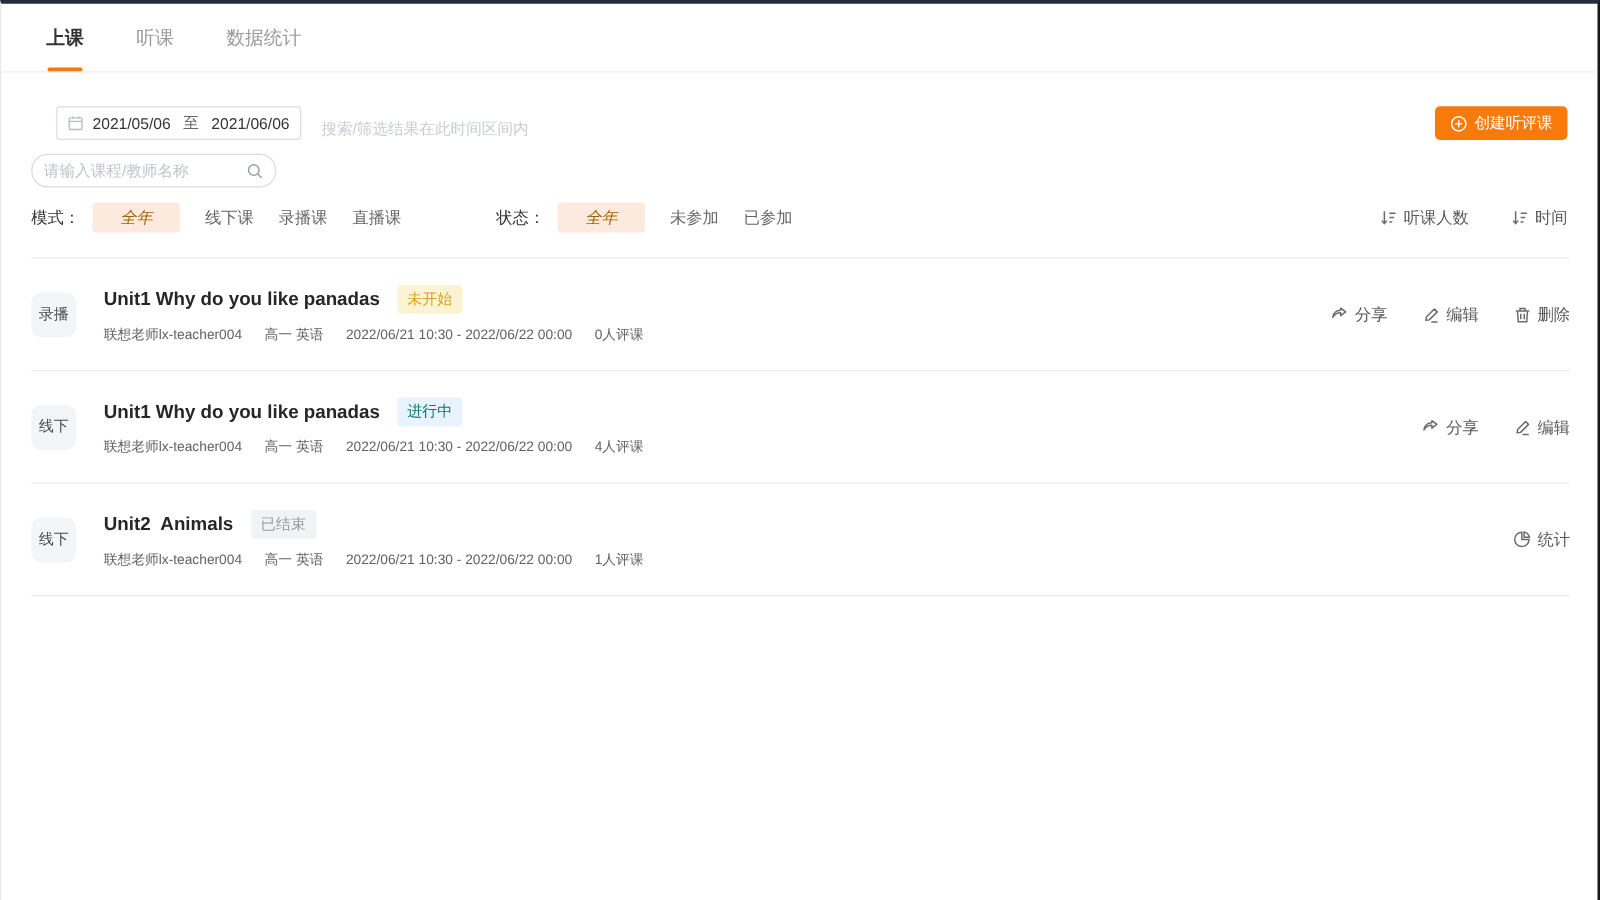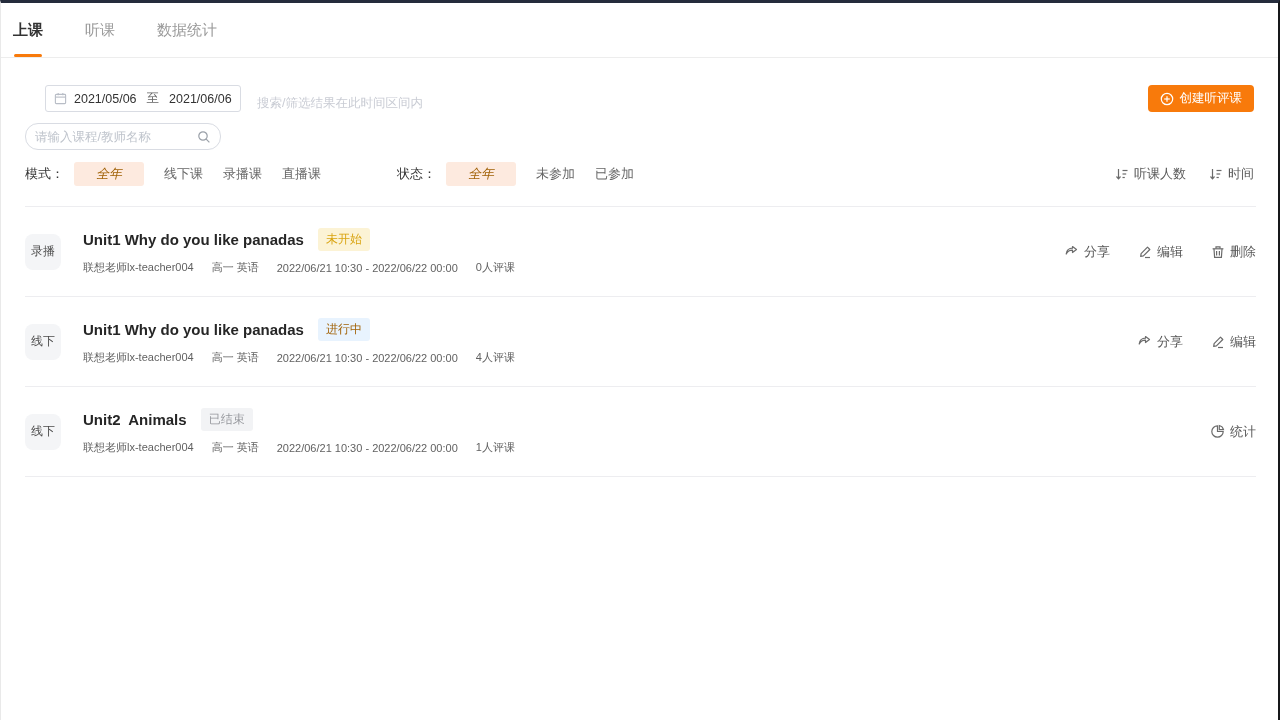--- a/index.html
+++ b/index.html
@@ -4,21 +4,21 @@
 <style>
   * { margin:0; padding:0; box-sizing:border-box; }
   html,body { width:1280px; height:720px; }
   body { font-family:"Liberation Sans","DejaVu Sans",sans-serif; background:#fff; }
   .page {
     position:relative; width:1280px; height:720px; background:#fff; overflow:hidden;
     border-top:3px solid #252c3c; border-right:2px solid #17181a; border-left:1px solid #e9e9e9;
   }
   
   .tabbar { position:absolute; left:0; top:0; width:100%; height:55px; border-bottom:1px solid #ededed;
-            display:flex; align-items:flex-end; padding-left:12px; }
+            display:flex; align-items:flex-end; padding-left:36px; }
   .tab { position:relative; height:100%; display:flex; align-items:center; margin-right:42px;
          font-size:15px; color:#999; cursor:pointer; }
   .tab.active { color:#333; font-weight:700; }
   .tab.active::after { content:""; position:absolute; left:50%; transform:translateX(-50%);
          bottom:0; width:28px; height:3px; background:#f87a0b; border-radius:2px; }
   
   .row-date { position:absolute; left:24px; top:82px; display:flex; align-items:flex-end;margin-left:20px; }
   .date-range { width:196px; height:27px; border:1px solid #d9dce3; border-radius:3px;
        display:flex; align-items:center; padding:0 8px; font-size:12.5px; color:#333; background:#fff; }
   .date-range .cal { color:#b8bdc6; margin-right:7px; display:flex; }
@@ -34,35 +34,35 @@
        font-family:"Liberation Sans","DejaVu Sans",sans-serif; background:transparent; }
   .search-box input::placeholder { color:#bfc4cc; }
   .search-box .mag { color:#9aa0a8; display:flex; }
   
   .filter-row { position:absolute; left:24px; right:24px; top:159px; height:24px;
        display:flex; align-items:center; font-size:13px; }
   .f-label { color:#333; margin-right:10px; }
   .f-opt { color:#666; margin-right:20px; cursor:pointer; padding:3px 0; }
   .f-opt.pill { background:#fdeadf; color:#a16207; border-radius:3px; padding:3px 22px;font-style:italic; }
   .gap-block { width:56px; }
-  .sorts { margin-left:auto; display:flex; align-items:center; gap:23px; }
+  .sorts { margin-left:auto; display:flex; align-items:center; gap:34px; }
   .sort-item { display:flex; align-items:center; gap:5px; color:#595959; cursor:pointer; }
   .sort-item .ic { display:flex; color:#6b6b6b; }
   .divider-top { position:absolute; left:24px; right:22px; top:203px; height:1px; background:#ededf0; }
   
   .course-list { position:absolute; left:24px; right:22px; top:204px; }
   .course-row { display:flex; align-items:center; height:90px; border-bottom:1px solid #ededf0; }
   .type-badge { width:36px; height:36px; border-radius:8px; background:#f4f5f7; color:#4a4a4a;
        font-size:12px; display:flex; align-items:center; justify-content:center; flex:none; }
   .course-main { margin-left:22px; display:flex; flex-direction:column; gap:9px; }
   .title-line { display:flex; align-items:center; gap:14px; }
   .course-title { font-size:15px; font-weight:700; color:#262626; white-space:pre-wrap; }
   .status-tag { font-size:12px; border-radius:3px; padding:3px 8px; }
   .status-tag.pending { background:#fcf3d5; color:#d9a411; }
-  .status-tag.ongoing { background:#e8f3fe; color:#a16207; }
+  .status-tag.ongoing { background:#e8f3fe; color:#0f766e; }
   .status-tag.ended   { background:#f2f3f5; color:#97999e; }
   .course-meta { display:flex; align-items:center; font-size:11px; color:#616161; gap:18px; }
   .course-actions { margin-left:auto; display:flex; align-items:center; gap:28px; }
   .action { display:flex; align-items:center; gap:5px; font-size:13px; color:#595959;
        background:none; border:none; cursor:pointer; font-family:"Liberation Sans","DejaVu Sans",sans-serif; }
   .action .ic { display:flex; color:#6b6b6b; }
   svg { display:block; }
 </style>
 </head>
 <body>

